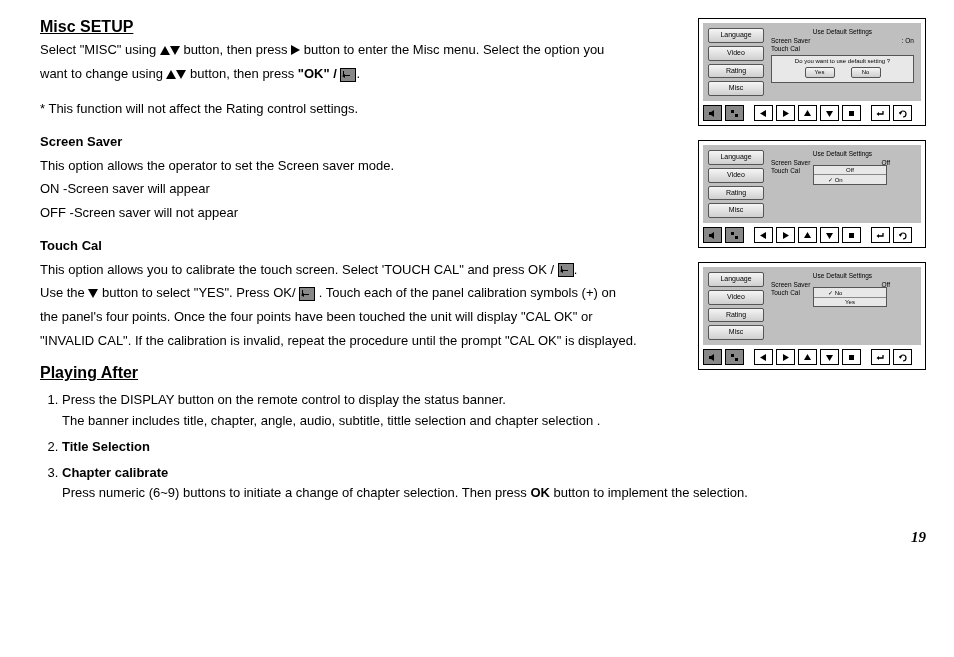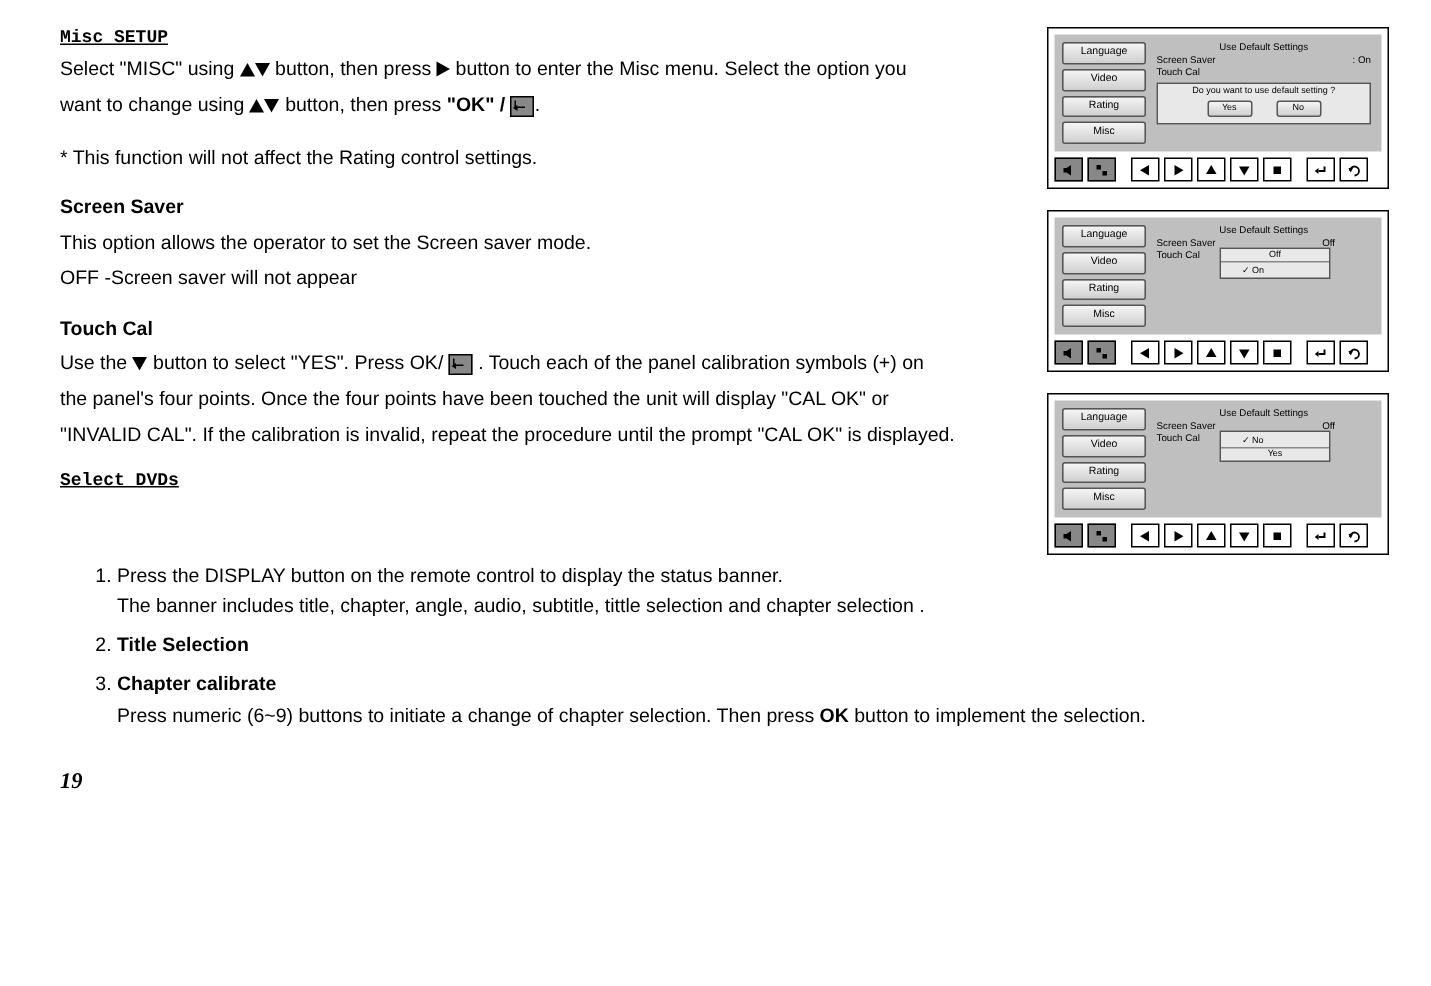--- a/index.html
+++ b/index.html
@@ -9,25 +9,24 @@
     margin: 0;
     padding: 18px 28px 8px 40px;
     width: 954px;
     box-sizing: border-box;
     position: relative;
   }
   .row { display: flex; gap: 18px; }
   .maincol { flex: 1; }
   .rightcol { width: 228px; display: flex; flex-direction: column; gap: 14px; }
   h2.section {
-    font-size: 12px;
+    font-size: 16px;
     font-weight: bold;
     text-decoration: underline;
     margin: 0 0 4px 0;
-    font-family: Liberation Mono, monospace;
   }
   p { margin: 0 0 4px 0; line-height: 1.5; }
   .spacer { height: 10px; }
   .ital { font-style: italic; }
   .bold { font-weight: bold; }
   .glyph { display:inline-block; vertical-align:middle; position:relative; top:-1px; }
   .tri-up { display:inline-block; width:0;height:0; border-left:5px solid transparent; border-right:5px solid transparent; border-bottom:9px solid #000; vertical-align:middle; }
   .tri-dn { display:inline-block; width:0;height:0; border-left:5px solid transparent; border-right:5px solid transparent; border-top:9px solid #000; vertical-align:middle; }
   .tri-rt { display:inline-block; width:0;height:0; border-top:5px solid transparent; border-bottom:5px solid transparent; border-left:9px solid #000; vertical-align:middle; }
   .enterbox {
@@ -95,25 +94,25 @@
   }
   .cbtn {
     width:17px; height:14px;  border:1.2px solid #000; background:#fff;
     display:flex; align-items:center; justify-content:center;
   }
   .cbtn.dark { background:#888; }
   .cbtn svg { display:block; }
   .gap { width:4px; }
 
   ol.play { margin:4px 0 0 0; padding-left:22px; }
-  ol.play li { margin-bottom:6px; line-height:1.55;margin-left:16px; }
+  ol.play li { margin-bottom:6px; line-height:1.55; }
   ol.play li .sub { display:block; }
 
   .pagenum {
-    text-align:left; font-style:italic; font-weight:bold; font-family:"Times New Roman",serif;
+    text-align:right; font-style:italic; font-weight:bold; font-family:"Times New Roman",serif;
     font-size:15px; margin-top:26px;
   }
 </style>
 </head>
 <body>
 
 <div class="row">
   <div class="maincol">
     <h2 class="section">Misc SETUP</h2>
     <p>
@@ -130,36 +129,41 @@
       <span class="bold">"OK" / </span>
       <span class="enterbox"></span><span>.</span>
     </p>
 
     <div class="spacer"></div>
     <p>* This function will not affect the Rating control settings.</p>
 
     <div class="spacer"></div>
     <p class="bold">Screen Saver</p>
     <p>This option allows the operator to set the Screen saver mode.</p>
+    <p>ON -Screen saver will appear</p>
     <p>OFF -Screen saver will not appear</p>
 
     <div class="spacer"></div>
     <p class="bold">Touch Cal</p>
+    <p>
+      <span>This option allows you to calibrate the touch screen. Select 'TOUCH CAL" and press OK / </span>
+      <span class="enterbox"></span><span>.</span>
+    </p>
     <p>
       <span> Use the </span>
       <span class="glyph"><span class="tri-dn"></span></span>
       <span> button  to select "YES".  Press OK/ </span>
       <span class="enterbox"></span>
       <span>.  Touch each of the panel calibration symbols (+) on</span>
     </p>
     <p>the panel's four points. Once the four points have been touched the unit will display "CAL OK" or</p>
     <p>"INVALID CAL". If the calibration is invalid, repeat the procedure until the prompt "CAL OK" is displayed.</p>
 
     <div class="spacer"></div>
-    <h2 class="section">Select DVDs</h2>
+    <h2 class="section">Playing After</h2>
   </div>
 
   <div class="rightcol">
 
     <div class="panel">
       <div class="panel-screen">
         <div class="tabs">
           <div class="tab">Language</div>
           <div class="tab">Video</div>
           <div class="tab">Rating</div>

